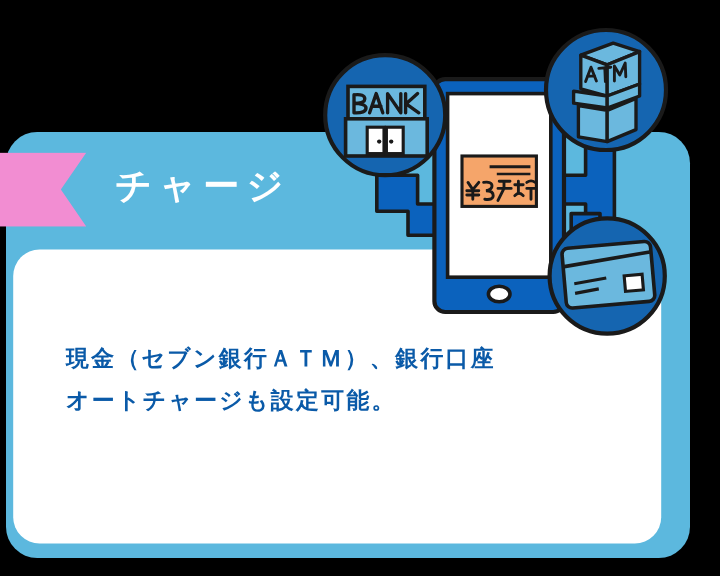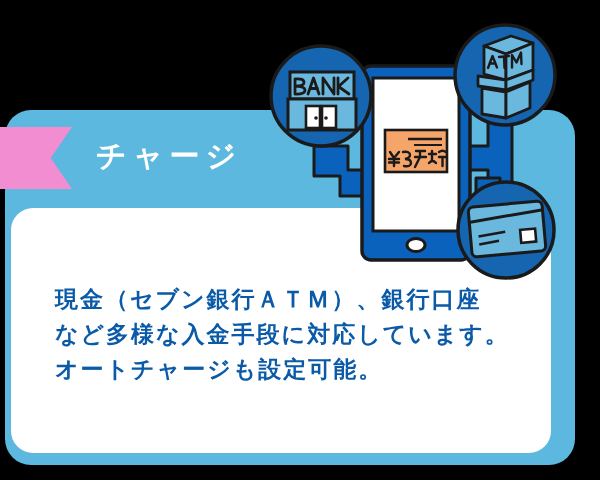--- a/index.html
+++ b/index.html
@@ -59,21 +59,21 @@
     line-height: 40px;
     white-space: nowrap;
   }
 
   
   .body-text {
     position: absolute;
     left: 55px;
     top: 282px;
     width: 500px;
-    font-size: 23px;
+    font-size: 19px;
     font-weight: bold;
     color: #0A5AA8;
     letter-spacing: 2.0px;
     line-height: 35px;
   }
   .body-text div { white-space: nowrap; }
 
   
   .illus {
     position: absolute;
@@ -90,21 +90,20 @@
 <div id="stage">
 
   <div class="blue-card"></div>
   <div class="white-card"></div>
   <div class="ribbon"></div>
 
   <div class="title">チャージ</div>
 
   <div class="body-text">
     <div>現金（セブン銀行ＡＴＭ）、銀行口座</div>
-    <div>など多様な入金手段に対応しています。</div>
     <div>オートチャージも設定可能。</div>
   </div>
 
   <div class="illus">
     <svg width="300" height="285" viewBox="0 0 300 285" xmlns="http://www.w3.org/2000/svg">
 
       <g stroke="#1A1A1A" stroke-width="3" fill="#0B62BD" stroke-linejoin="round">
 
         <path d="M52 128 L52 158 L78 158 L78 178 L112 178 L112 152 L86 152 L86 128 Z"></path>
 

